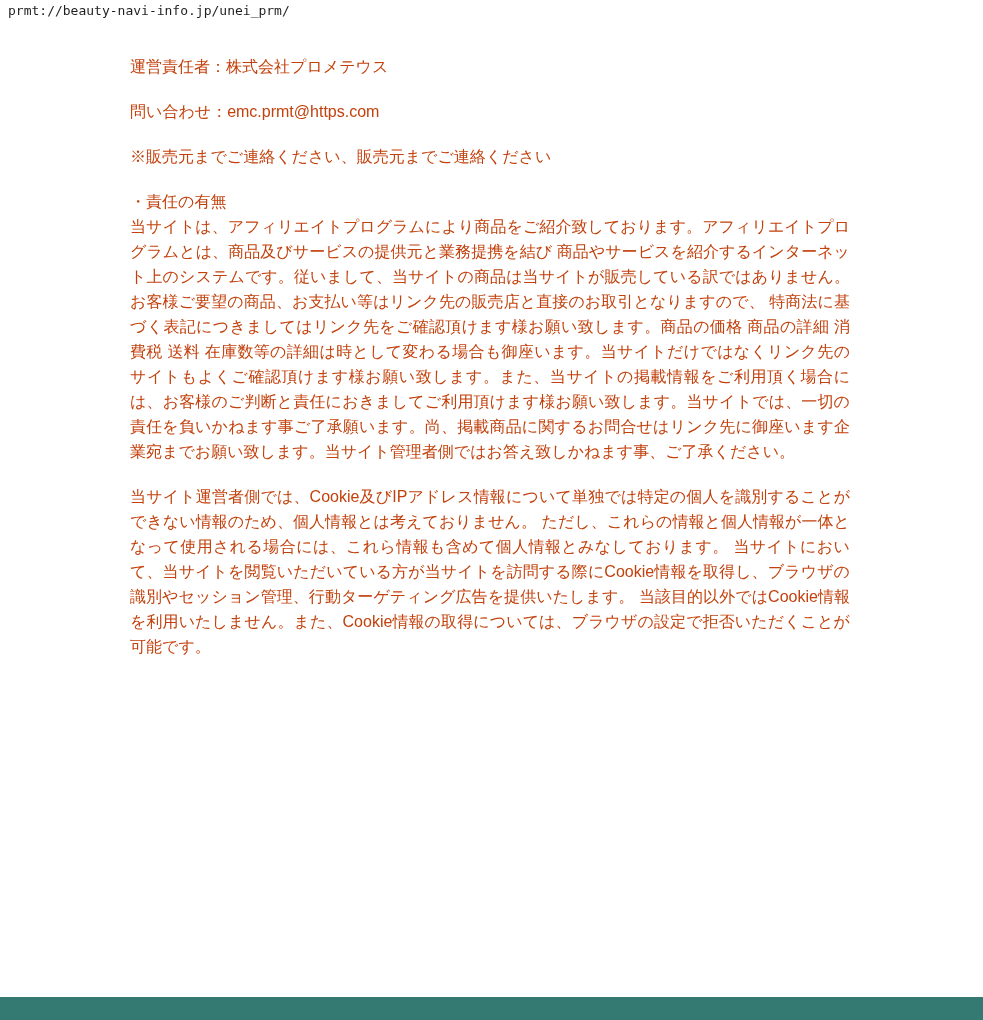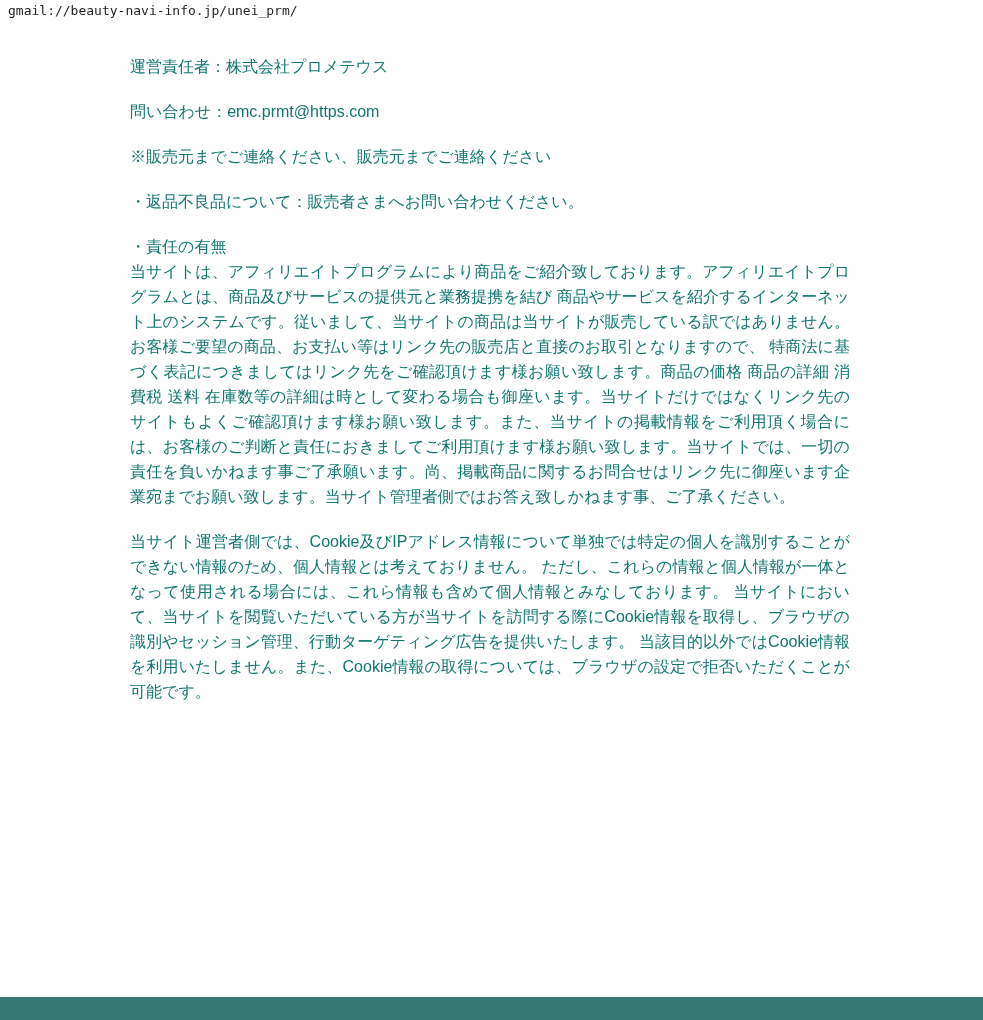--- a/index.html
+++ b/index.html
@@ -23,53 +23,52 @@
     color: #1f1f1f;
     white-space: nowrap;
   }
   .content {
     position: absolute;
     left: 130px;
     top: 54px;
     width: 720px;
     font-size: 16px;
     line-height: 25px;
-    color: #0f766e;
+    color: #c2410c;
     text-align: justify;
   }
   .content p {
     margin: 0 0 20px 0;
   }
   .section-heading {
     display: block;
   }
   .footer-bar {
     position: absolute;
     left: 0;
     bottom: 0;
     width: 100%;
     height: 23px;
   }
 </style>
 </head>
 <body style="color: rgb(61, 61, 61);">
 
-<div class="url-line">gmail://beauty-navi-info.jp/unei_prm/</div>
+<div class="url-line">prmt://beauty-navi-info.jp/unei_prm/</div>
 
 <div class="content">
 
   <p>運営責任者：株式会社プロメテウス</p>
 
 
   <p>問い合わせ：emc.prmt@https.com</p>
 
   <p>※販売元までご連絡ください、販売元までご連絡ください</p>
 
 
-  <p>・返品不良品について：販売者さまへお問い合わせください。</p>
 
 
   <p>
     <span class="section-heading">・責任の有無</span>
     <span>当サイトは、アフィリエイトプログラムにより商品をご紹介致しております。アフィリエイトプログラムとは、商品及びサービスの提供元と業務提携を結び 商品やサービスを紹介するインターネット上のシステムです。従いまして、当サイトの商品は当サイトが販売している訳ではありません。お客様ご要望の商品、お支払い等はリンク先の販売店と直接のお取引となりますので、 特商法に基づく表記につきましてはリンク先をご確認頂けます様お願い致します。商品の価格 商品の詳細 消費税 送料 在庫数等の詳細は時として変わる場合も御座います。当サイトだけではなくリンク先のサイトもよくご確認頂けます様お願い致します。また、当サイトの掲載情報をご利用頂く場合には、お客様のご判断と責任におきましてご利用頂けます様お願い致します。当サイトでは、一切の責任を負いかねます事ご了承願います。尚、掲載商品に関するお問合せはリンク先に御座います企業宛までお願い致します。当サイト管理者側ではお答え致しかねます事、ご了承ください。</span>
   </p>
 
   <p>
     <span>当サイト運営者側では、Cookie及びIPアドレス情報について単独では特定の個人を識別することができない情報のため、個人情報とは考えておりません。 ただし、これらの情報と個人情報が一体となって使用される場合には、これら情報も含めて個人情報とみなしております。 当サイトにおいて、当サイトを閲覧いただいている方が当サイトを訪問する際にCookie情報を取得し、ブラウザの識別やセッション管理、行動ターゲティング広告を提供いたします。 当該目的以外ではCookie情報を利用いたしません。また、Cookie情報の取得については、ブラウザの設定で拒否いただくことが可能です。</span>
   </p>

